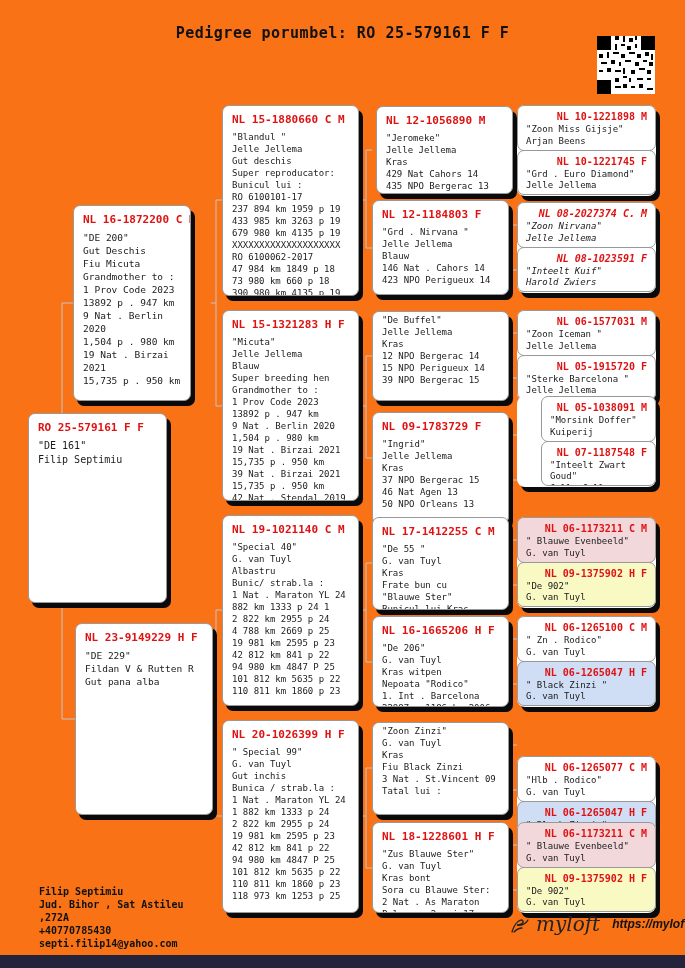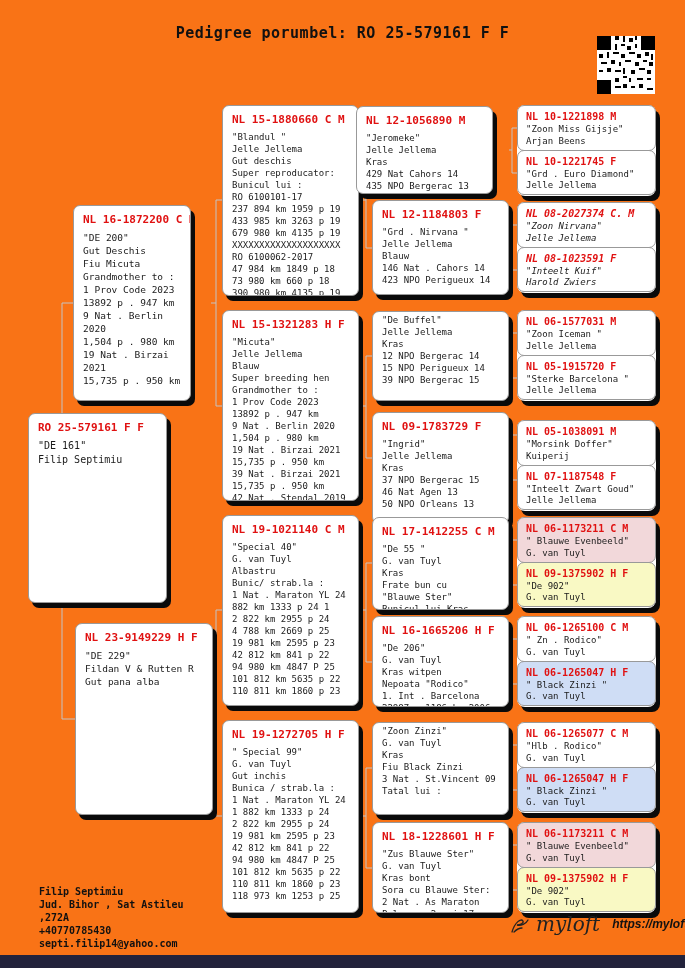--- a/index.html
+++ b/index.html
@@ -13,21 +13,21 @@
        box-shadow:4px 5px 0 #0a0a0a;overflow:hidden;box-sizing:border-box;}
   .hdr{color:#e01111;font-weight:bold;font-size:11px;padding:7px 9px 3px;white-space:nowrap;}
   .body{font-size:9px;line-height:12px;padding:2px 9px;color:#1b1b1b;white-space:pre-line;}
   .b-lg .body{font-size:9.5px;line-height:13px;}
   .root .body{font-size:10px;line-height:14px;}
   .pair{position:absolute;left:517px;width:139px;height:91px;border-radius:8px;
         box-shadow:4px 5px 0 #0a0a0a;background:#fff;box-sizing:border-box;}
   .entry{height:45.5px;border:1px solid #999;border-radius:7px;background:#fff;
          overflow:hidden;box-sizing:border-box;}
   .entry + .entry{margin-top:-1px;}
-  .entry .hdr{font-size:10px;padding:5px 8px 1px;}
+  .entry .hdr{font-size:10px;padding:5px 8px 1px;text-align:right;}
   .entry .ebody{font-size:9px;line-height:11.5px;padding:1px 8px;color:#1b1b1b;white-space:pre-line;}
   .bg-pink{background:#f2d8da;}
   .bg-yellow{background:#f9f9c4;}
   .bg-blue{background:#cfddf5;}
   .owner{position:absolute;left:39px;top:885px;font-size:10px;font-weight:bold;
          line-height:13px;color:#111;white-space:pre-line;}
   .brand{position:absolute;left:508px;top:912px;display:flex;align-items:center;gap:4px;}
   .logo{font-family:"DejaVu Serif",serif;font-style:italic;font-size:20px;color:#222;}
   .url{font-family:"Liberation Sans",sans-serif;font-style:italic;font-weight:bold;
        font-size:12px;color:#111;margin-left:8px;}
@@ -178,37 +178,37 @@
 882 km 1333 p 24 1
 2 822 km 2955 p 24
 4 788 km 2669 p 25
 19 981 km 2595 p 23
 42 812 km 841 p 22
 94 980 km 4847 P 25
 101 812 km 5635 p 22
 110 811 km 1860 p 23</div>
   </div>
   <div class="box" style="left:222px;top:720px;width:137px;height:193px;">
-    <div class="hdr">NL 19-1272705 H F</div>
+    <div class="hdr">NL 20-1026399 H F</div>
     <div class="body">" Special 99"
 G. van Tuyl
 Gut inchis
 Bunica / strab.la :
 1 Nat . Maraton YL 24
 1 882 km 1333 p 24
 2 822 km 2955 p 24
 19 981 km 2595 p 23
 42 812 km 841 p 22
 94 980 km 4847 P 25
 101 812 km 5635 p 22
 110 811 km 1860 p 23
 118 973 km 1253 p 25</div>
   </div>
 
-  <div class="box" style="left:356px;top:106px;width:137px;height:88px;">
+  <div class="box" style="left:376px;top:106px;width:137px;height:88px;">
     <div class="hdr">NL 12-1056890 M</div>
     <div class="body">"Jeromeke"
 Jelle Jellema
 Kras
 429 Nat Cahors 14
 435 NPO Bergerac 13
 Tatal lui :</div>
   </div>
   <div class="box" style="left:372px;top:200px;width:137px;height:95px;">
     <div class="hdr">NL 12-1184803 F</div>
@@ -300,21 +300,21 @@
       <div class="hdr">NL 06-1577031 M</div>
       <div class="ebody">"Zoon Iceman "
 Jelle Jellema</div>
     </div>
     <div class="entry">
       <div class="hdr">NL 05-1915720 F</div>
       <div class="ebody">"Sterke Barcelona "
 Jelle Jellema</div>
     </div>
   </div>
-  <div class="pair" style="top:420px;">
+  <div class="pair" style="top:396px;padding-left:24px;">
     <div class="entry">
       <div class="hdr">NL 05-1038091 M</div>
       <div class="ebody">"Morsink Doffer"
 Kuiperij</div>
     </div>
     <div class="entry">
       <div class="hdr">NL 07-1187548 F</div>
       <div class="ebody">"Inteelt Zwart Goud"
 Jelle Jellema</div>
     </div>
@@ -336,21 +336,21 @@
       <div class="hdr">NL 06-1265100 C M</div>
       <div class="ebody">" Zn . Rodico"
 G. van Tuyl</div>
     </div>
     <div class="entry bg-blue">
       <div class="hdr">NL 06-1265047 H F</div>
       <div class="ebody">" Black Zinzi "
 G. van Tuyl</div>
     </div>
   </div>
-  <div class="pair" style="top:722px;">
+  <div class="pair" style="top:756px;">
     <div class="entry">
       <div class="hdr">NL 06-1265077 C M</div>
       <div class="ebody">"Hlb . Rodico"
 G. van Tuyl</div>
     </div>
     <div class="entry bg-blue">
       <div class="hdr">NL 06-1265047 H F</div>
       <div class="ebody">" Black Zinzi "
 G. van Tuyl</div>
     </div>

